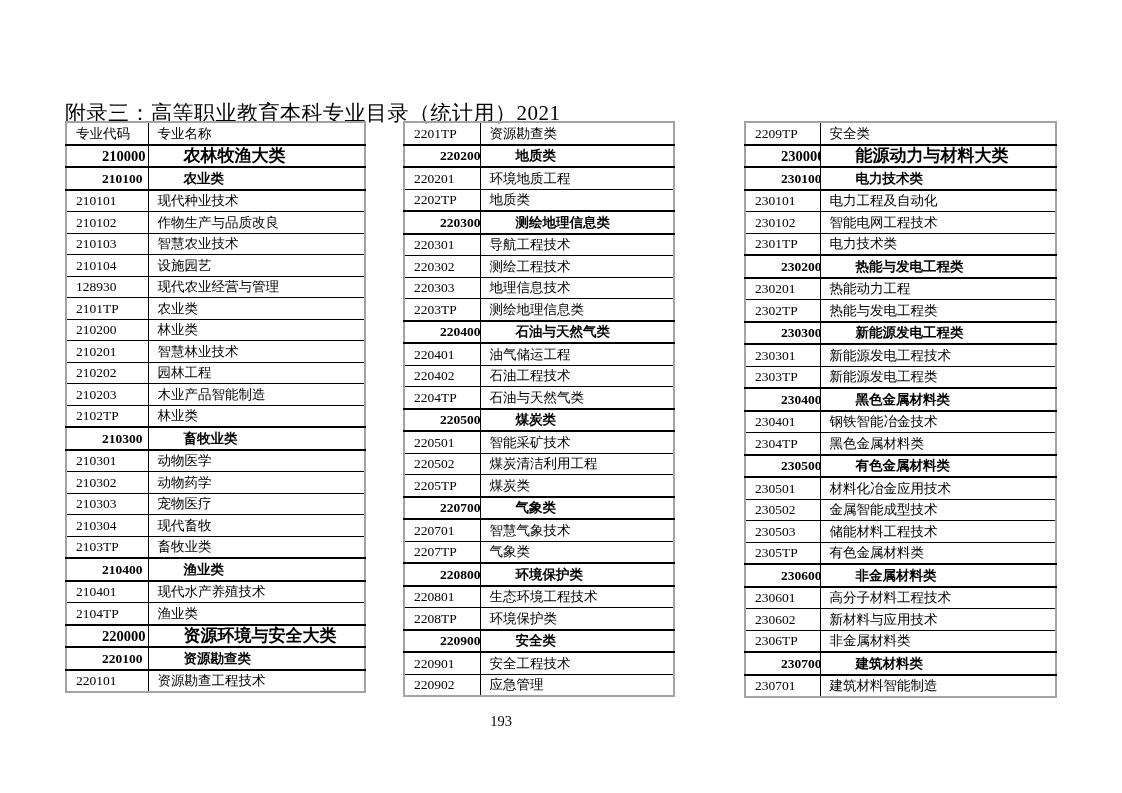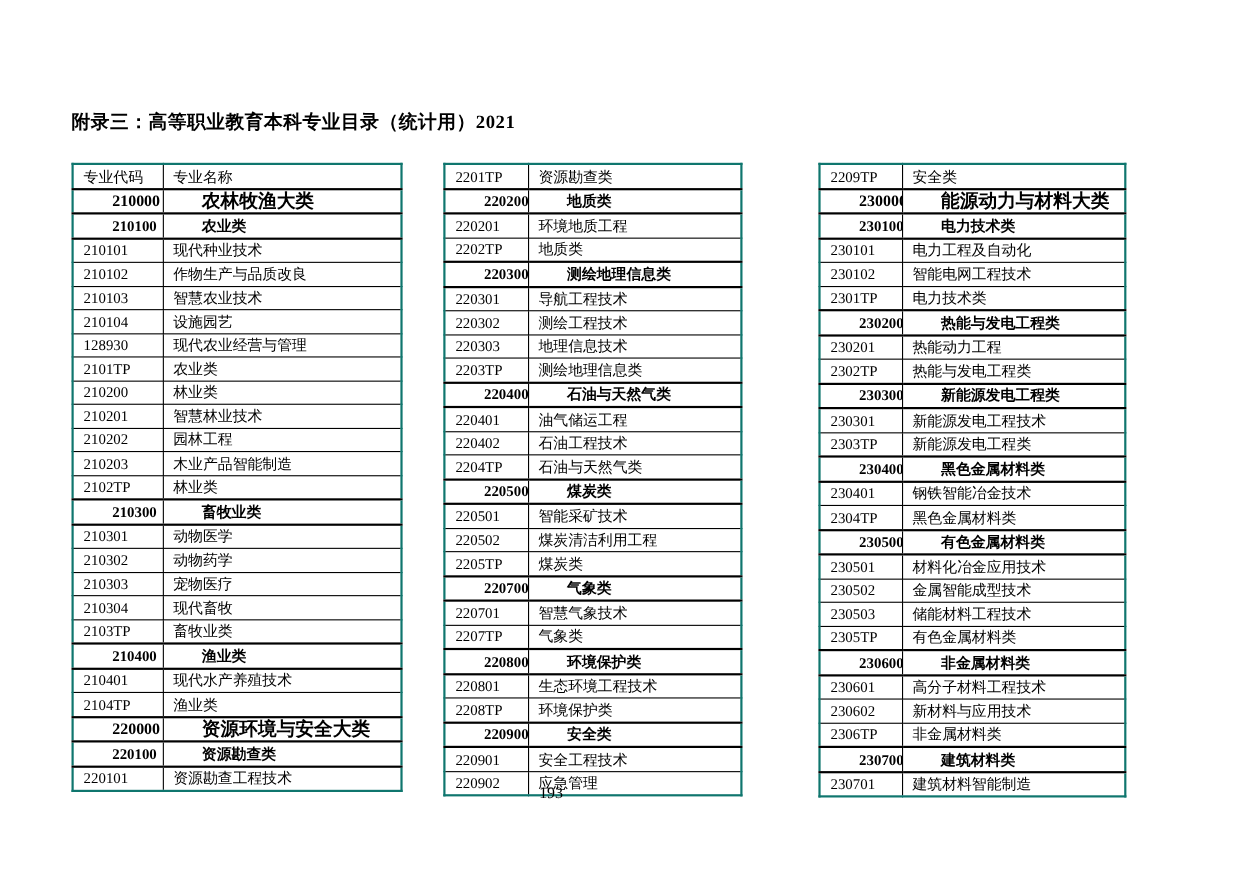--- a/index.html
+++ b/index.html
@@ -4,31 +4,31 @@
 <style>
   html,body { margin:0; padding:0; }
   body {
     width:1122px; height:793px;
     background:#ffffff; color:#000;
     font-family:"Liberation Serif","DejaVu Serif",serif;
     position:relative; overflow:hidden;
   }
   .doc-title {
     position:absolute; left:65px; top:99px;
-    font-size:17px; font-weight:bold; letter-spacing:0.5px;
+    font-size:21px; font-weight:normal; letter-spacing:0.5px;
     white-space:nowrap;
   }
   table.tbl {
-    position:absolute; top:148px;
+    position:absolute; top:121px;
     border-collapse:collapse; table-layout:fixed;
-    border:2px solid #0f766e;
+    border:2px solid #a3a3a3;
   }
   table.t1 { left:65px;  width:301px; }
   table.t2 { left:403px; width:272px; }
-  table.t3 { left:744px; width:280px; }
+  table.t3 { left:744px; width:313px; }
   .t1 col.c1 { width:82px; }
   .t2 col.c1 { width:76px; }
   .t3 col.c1 { width:75px; }
   table.tbl td {
     border:1px solid #000;
     height:20.5px;
     padding:0 3px 0 9px;
     font-size:13.5px;
     line-height:1;
     vertical-align:middle;

